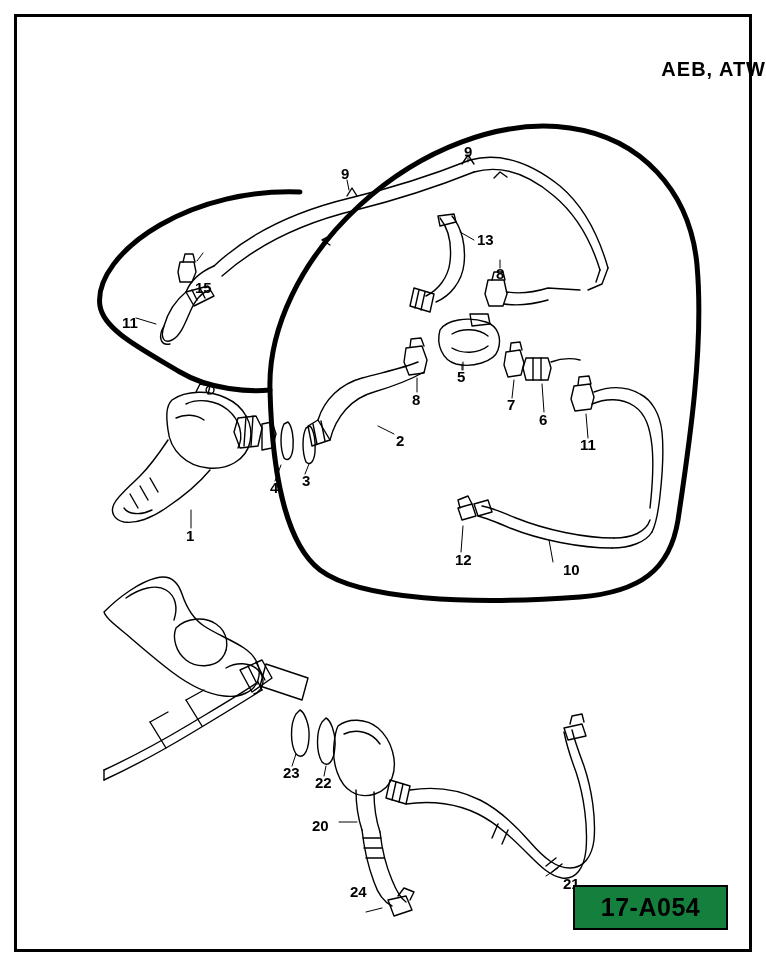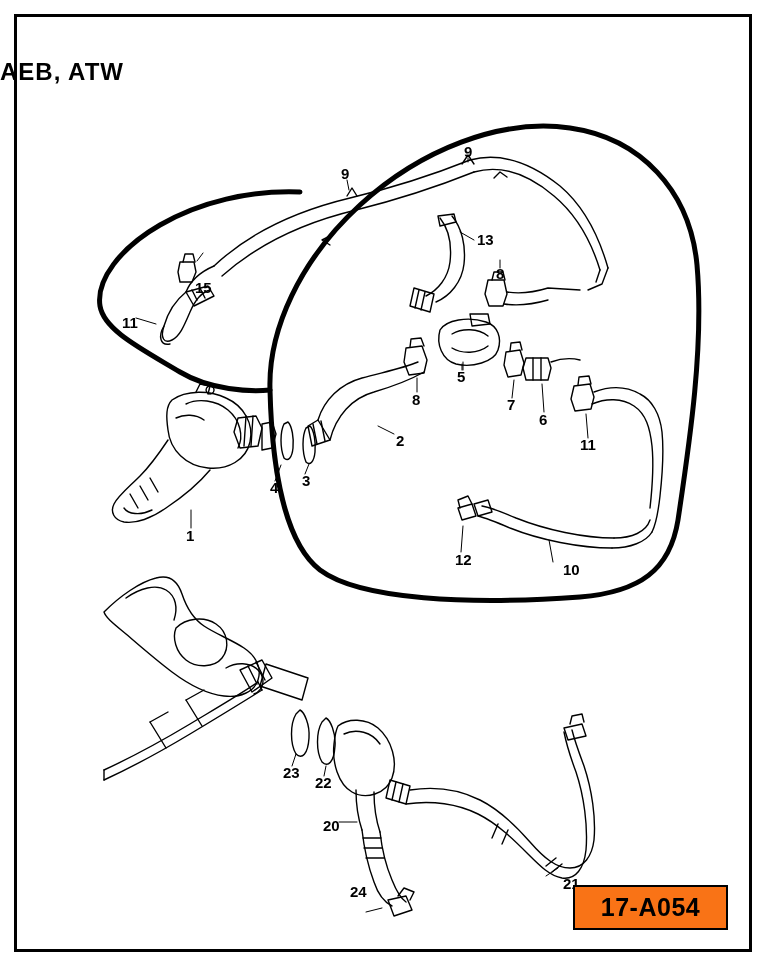--- a/index.html
+++ b/index.html
@@ -25,22 +25,22 @@
     height: 938px;
     border: 3px solid #000;
     box-sizing: border-box;
     background: #fff;
   }
   #title {
     position: absolute;
     left: 0;
     top: 58px;
     width: 766px;
-    text-align: left;
-    font-size: 24px;
+    text-align: right;
+    font-size: 20px;
     font-weight: bold;
     letter-spacing: 1px;
     color: #000;
   }
   #drawing {
     position: absolute;
     left: 0;
     top: 0;
     width: 766px;
     height: 966px;
@@ -54,21 +54,21 @@
     white-space: nowrap;
   }
   #code-box {
     position: absolute;
     left: 573px;
     top: 885px;
     width: 155px;
     height: 45px;
     border: 2px solid #000;
     box-sizing: border-box;
-    background: #f97316;
+    background: #15803d;
     display: flex;
     align-items: center;
     justify-content: center;
   }
   #code-box .code-text {
     font-size: 25px;
     font-weight: bold;
     color: #000;
     letter-spacing: 0.5px;
   }
@@ -264,21 +264,21 @@
   <div class="label" style="left:412px; top:392px;">8</div>
   <div class="label" style="left:496px; top:266px;">8</div>
   <div class="label" style="left:341px; top:166px;">9</div>
   <div class="label" style="left:464px; top:144px;">9</div>
   <div class="label" style="left:563px; top:562px;text-align:right;">10</div>
   <div class="label" style="left:122px; top:315px;">11</div>
   <div class="label" style="left:580px; top:437px;">11</div>
   <div class="label" style="left:455px; top:552px;">12</div>
   <div class="label" style="left:477px; top:232px;">13</div>
   <div class="label" style="left:195px; top:240px;margin-top:40px;">15</div>
-  <div class="label" style="left:323px; top:818px;">20</div>
+  <div class="label" style="left:312px; top:818px;">20</div>
   <div class="label" style="left:536px; top:876px;margin-left:27px;">21</div>
   <div class="label" style="left:315px; top:775px;">22</div>
   <div class="label" style="left:283px; top:765px;text-align:center;">23</div>
   <div class="label" style="left:350px; top:884px;">24</div>
 
   <div id="code-box">
     <span class="code-text">17-A054</span>
   </div>
 
 </div>

